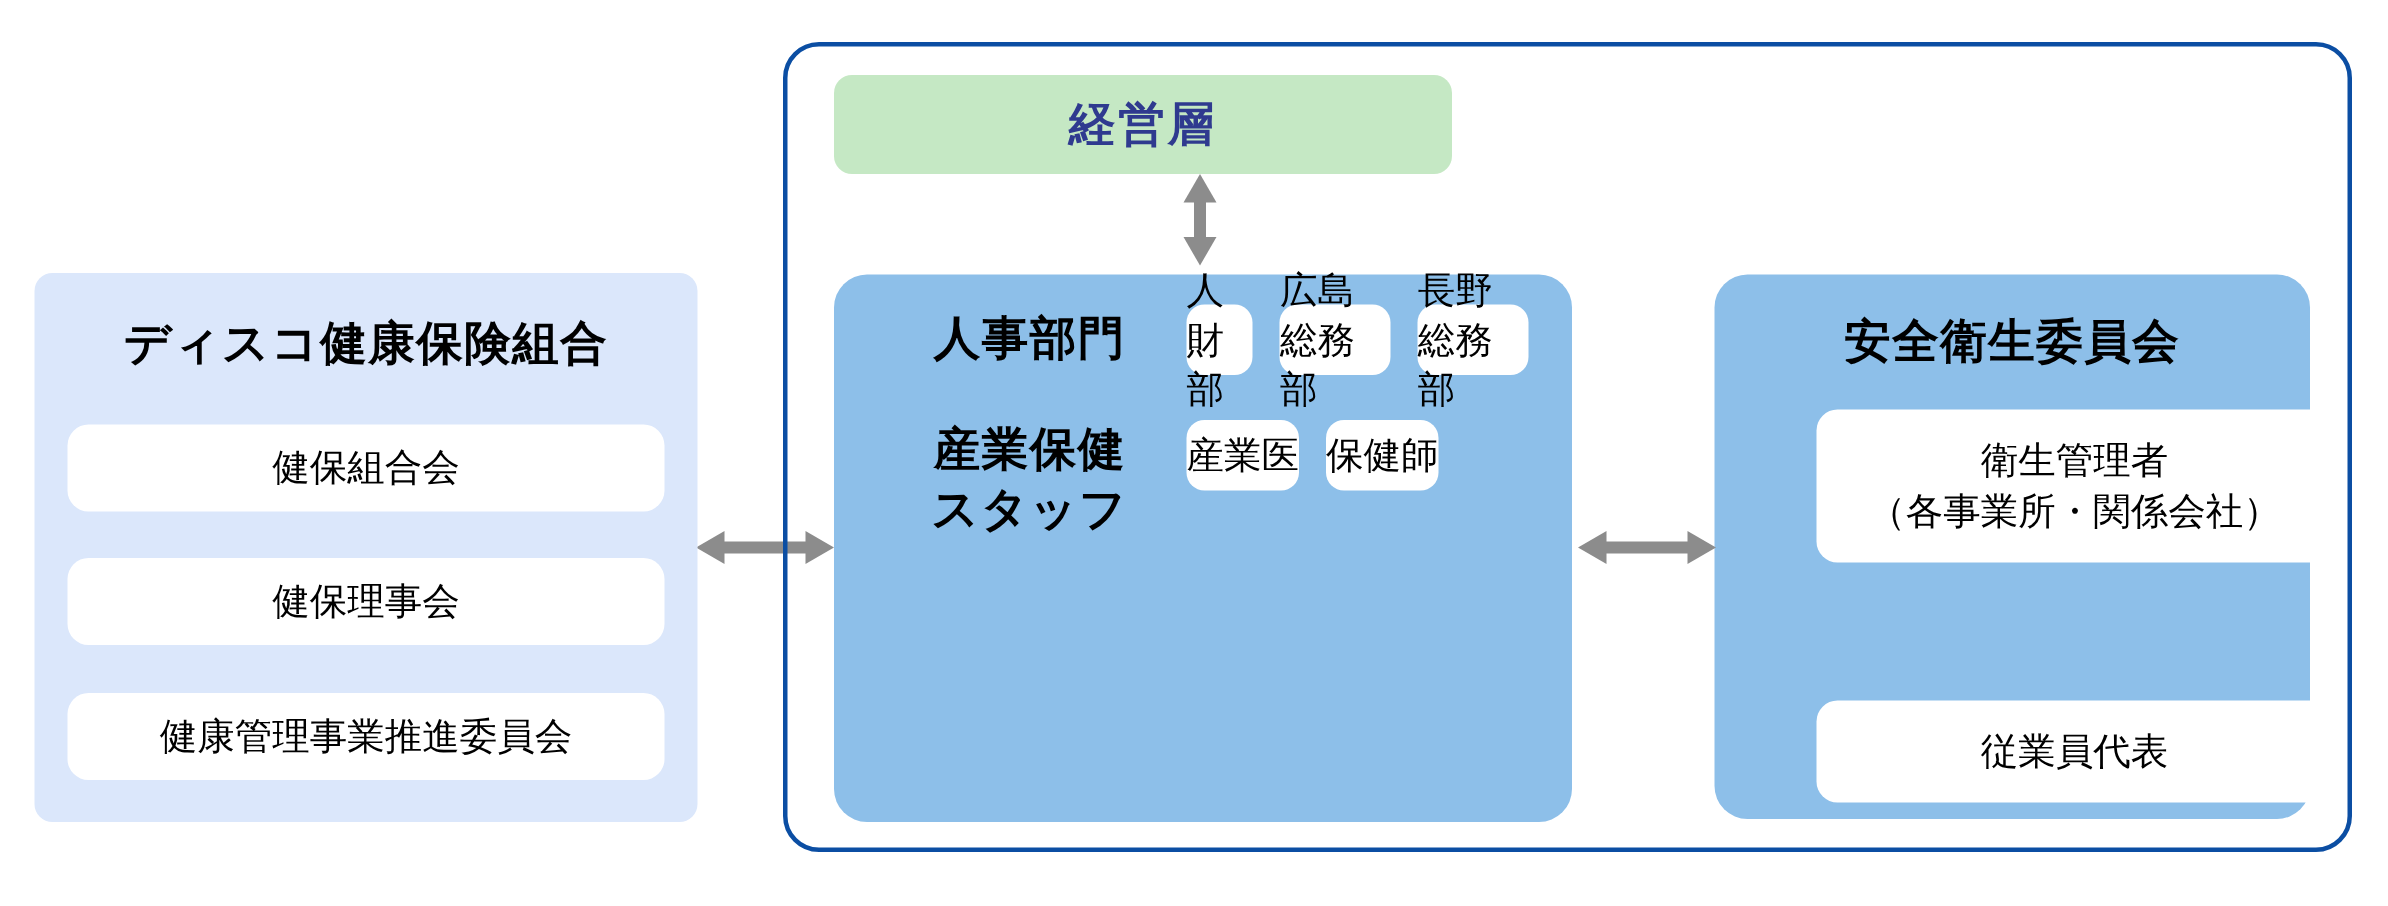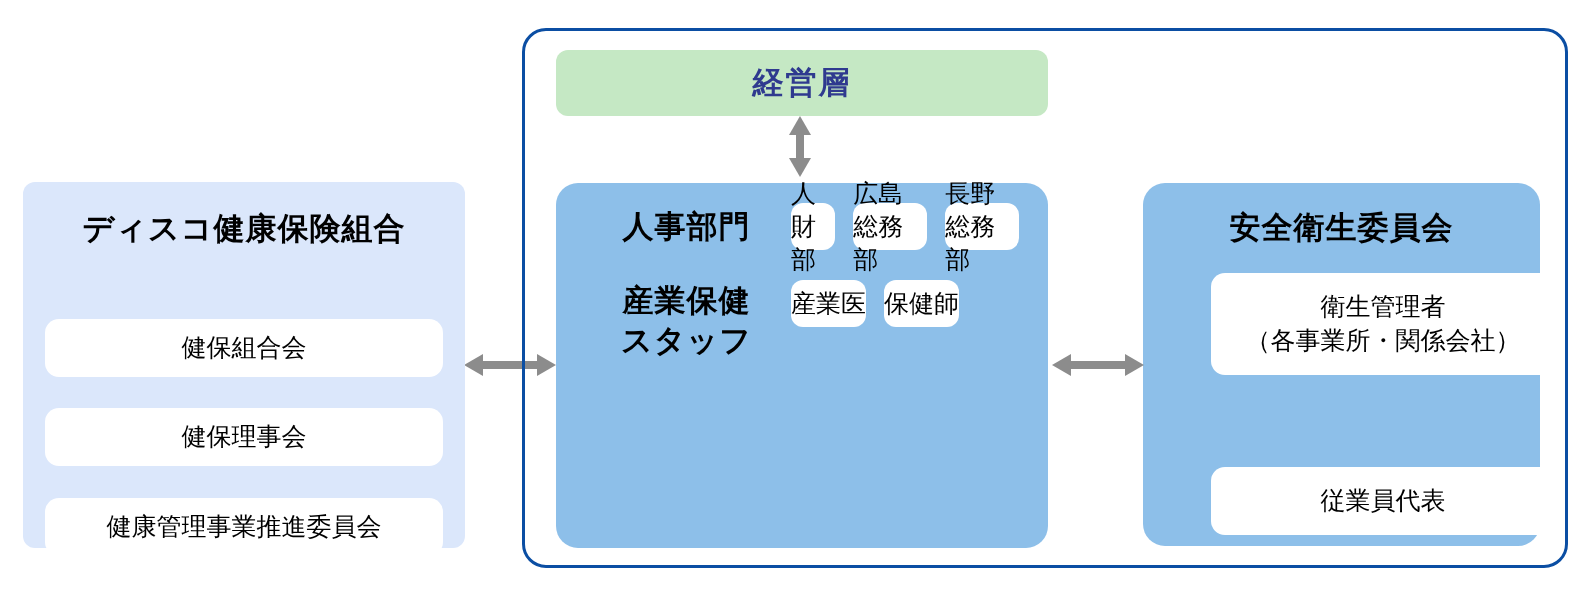--- a/index.html
+++ b/index.html
@@ -34,41 +34,40 @@
     position: absolute;
     left: 22px;
     width: 398px; height: 58px;
     background: var(--item-bg, #fff);
     border-radius: 14px;
     display: flex; align-items: center; justify-content: center;
     font-size: 25px;
     text-align: center;
     white-space: pre-line;
     line-height: 1.3;
-    margin-top: 36px;
   }
   .lp-item-0 { top: 101px; }
   .lp-item-1 { top: 190px; text-align: center; }
   .lp-item-2 { top: 280px; }
 
   
   .container {
     position: absolute;
     left: 522px; top: 28px;
     width: 1046px; height: 540px;
     border: 3px solid var(--container-border, #0b4ea3);
     border-radius: 24px;
     background: transparent;
   }
 
   
   .green-box {
     position: absolute;
     left: 31px; top: 19px;
-    width: 492px; height: 66px;
+    width: 412px; height: 66px;
     background: var(--green-box-bg, #c5e8c4);
     border-radius: 12px;
     display: flex; align-items: center; justify-content: center;
     font-size: 31px;
     font-weight: 700;
     letter-spacing: 2px;
     color: var(--green-box-text, #2f3a8f);
   }
 
   

